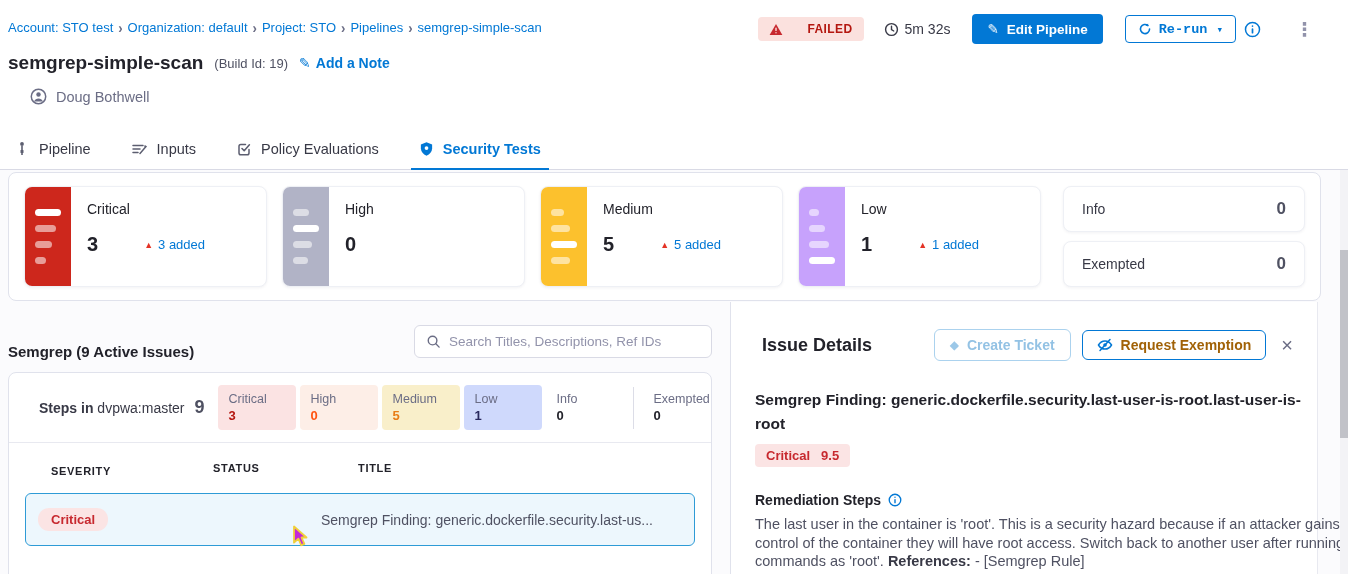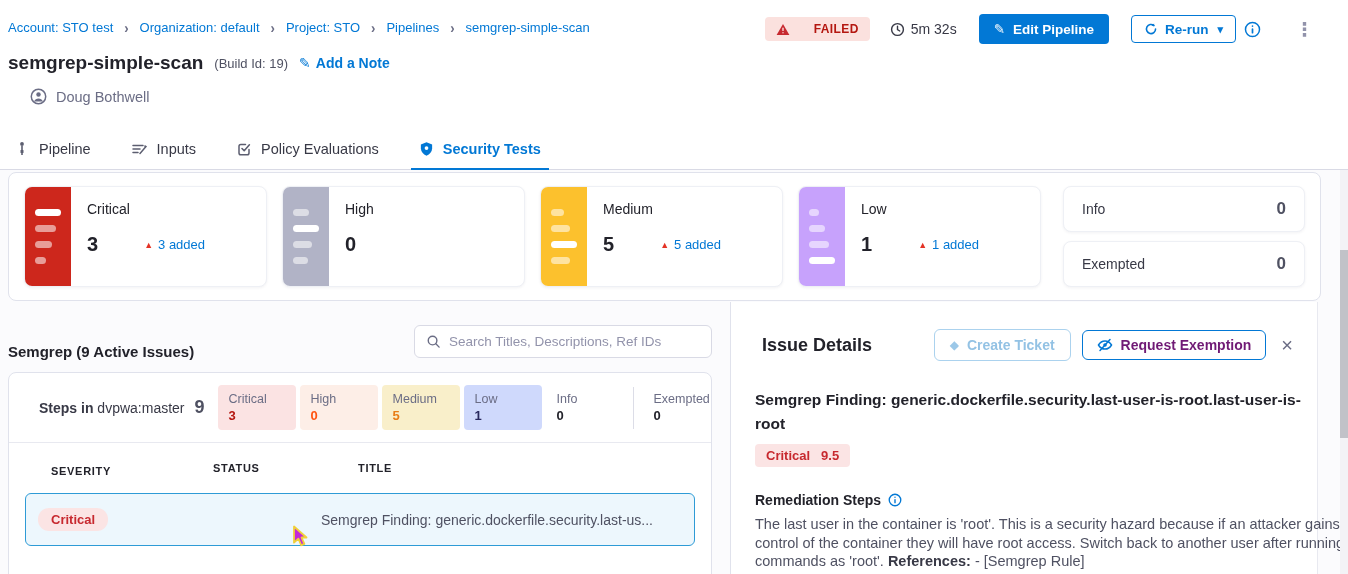--- a/index.html
+++ b/index.html
@@ -2,33 +2,33 @@
 <html><head>
 <meta charset="utf-8">
 <style>
   * { margin:0; padding:0; box-sizing:border-box; }
   body { background:#e9e9ee; }
   .page {
     position:relative; width:1348px; height:574px; background:#fff; overflow:hidden;
     font-family:"Liberation Sans","DejaVu Sans",sans-serif; color:#22222a;
   }
   
-  .crumbs { position:absolute; left:8px; top:20px; display:flex; align-items:center; gap:11px; font-size:13px; }
+  .crumbs { position:absolute; left:8px; top:20px; display:flex; align-items:center; gap:5px; font-size:13px; }
   .crumb { color:#0278d5; cursor:pointer; white-space:nowrap; }
   .sep { color:#6b6d85; font-size:13px; font-weight:700; transform:scaleY(1.15); }
   .top-actions { position:absolute; right:28px; top:14px; display:flex; align-items:center; }
   .failed-badge { display:flex; align-items:center; gap:24px; background:#fbe1de; color:#b41710;
     font-size:12px; font-weight:700; letter-spacing:.4px; border-radius:4px; padding:5px 11px; }
   .duration { display:flex; align-items:center; gap:6px; font-size:14px; color:#383946; margin-left:20px; }
   .btn-primary { display:flex; align-items:center; gap:8px; background:#0278d5; color:#fff; border:none;
     font-size:13.5px; font-weight:600; border-radius:4px; padding:7px 15px; margin-left:22px; cursor:pointer;
     font-family:inherit; }
   .btn-rerun { display:flex; align-items:center; gap:7px; background:#fff; color:#0278d5; border:1.5px solid #0278d5;
     font-size:13.5px; font-weight:700; border-radius:4px; padding:5.5px 12px; margin-left:22px; cursor:pointer;
-    font-family:Liberation Sans, sans-serif; }
+    font-family:Liberation Mono, monospace; }
   .caret { font-size:11px; margin-left:2px; }
   .info-btn { margin-left:8px; cursor:pointer; display:flex; }
   .kebab { margin-left:28px; color:#9293ab; font-size:19px; font-weight:700; cursor:pointer;
     letter-spacing:0; line-height:1; padding:2px 6px; }
   .title-row { position:absolute; left:8px; top:52px; display:flex; align-items:center; gap:11px; }
   .page-title { font-size:19px; font-weight:700; color:#22222a; }
   .build-id { font-size:13px; color:#4f5162; }
   .add-note { display:flex; align-items:center; gap:5px; color:#0278d5; font-size:14px; font-weight:600; cursor:pointer; }
   .user-row { position:absolute; left:30px; top:88px; display:flex; align-items:center; gap:9px;
     font-size:14.5px; color:#6b6d85; }
@@ -104,21 +104,21 @@
     padding:4px 13px; border-radius:11px; }
   
   .details-panel { position:absolute; left:730px; top:132px; width:588px; height:272px; background:#fff;
     border-left:1px solid #e0e2ec; border-right:1px solid #e8e9f0; padding:27px 24px 0; }
   .details-header { display:flex; align-items:center; }
   .details-title { font-size:18px; font-weight:700; color:#22222a;margin-left:7px; }
   .btn-ticket { display:flex; align-items:center; gap:8px; margin-left:auto; background:#fff; color:#93c2e4;
     border:1px solid #abd2ee; border-radius:6px; font-size:14px; font-weight:700; padding:7px 15px;
     font-family:inherit; cursor:default; }
   .btn-ticket .dia { font-size:12px; color:#9cc8e8; }
-  .btn-exempt { display:flex; align-items:center; gap:8px; margin-left:11px; background:#fff; color:#701a75;
+  .btn-exempt { display:flex; align-items:center; gap:8px; margin-left:11px; background:#fff; color:#a16207;
     border:1.5px solid #0278d5; border-radius:6px; font-size:14px; font-weight:700; padding:6px 14px;
     font-family:inherit; cursor:pointer; }
   .close-x { margin-left:15px; font-size:20px; color:#6b6d85; cursor:pointer; line-height:1; }
   .finding-title { margin-top:27px; width:548px; font-size:15.5px; font-weight:700; line-height:24px; color:#22222a; }
   .sev-score-badge { display:inline-flex; align-items:center; gap:11px; margin-top:8px; background:#fbe4e4;
     color:#c7292f; font-size:13px; font-weight:700; padding:4px 11px; border-radius:4px; }
   .remediation-h { margin-top:25px; display:flex; align-items:center; gap:7px; font-size:14px; font-weight:700; color:#22222a; }
   .remediation-p { margin-top:7px; width:594px; font-size:14.5px; line-height:18.5px; color:#4f5162; }
   .refs-label { font-weight:700; color:#383946; }
   

